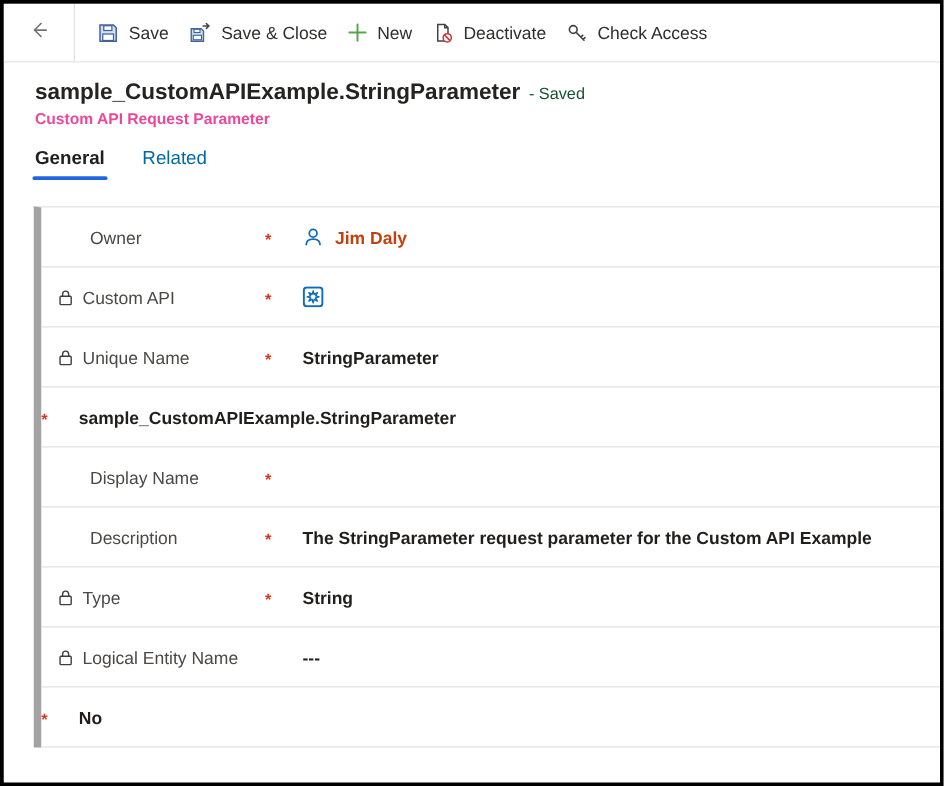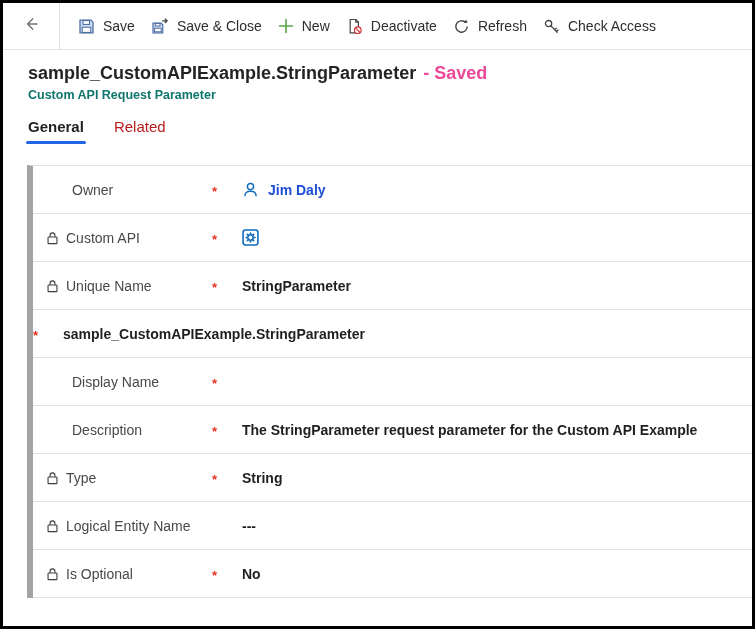--- a/index.html
+++ b/index.html
@@ -32,26 +32,26 @@
     padding:0 8px; height:100%;
     font-size:14px; color:#2f2e2d; white-space:nowrap;
     cursor:pointer;
   }
   .tb-btn svg { display:block; flex:none; }
 
   
   .header { padding:13px 25px 0; }
   .title-line { display:flex; align-items:baseline; gap:7px; }
   .title { font-size:18px; font-weight:700; color:#242322; }
-  .status { font-size:18px; color:#ec4899; font-weight:700; }
-  .subtitle { margin-top:4px; font-size:12.5px; color:#0f766e; font-weight:600; }
+  .status { font-size:13px; color:#14532d; font-weight:400; }
+  .subtitle { margin-top:4px; font-size:12.5px; color:#ec4899; font-weight:600; }
 
   
   .tabs { display:flex; gap:30px; padding-left:25px; margin-top:16px; }
-  .tab { position:relative; font-size:15px; padding-bottom:9px; cursor:pointer; color:#b91c1c; }
+  .tab { position:relative; font-size:15px; padding-bottom:9px; cursor:pointer; color:#0369a1; }
   .tab.active { font-weight:700; color:#201f1e; }
   .tab.active::after {
     content:""; position:absolute; left:-2px; right:-2px; bottom:0;
     height:3px; border-radius:2px; background:#2266e3;
   }
 
   
   .form {
     margin-left:24px; margin-top:21px;
     border-left:6px solid #a3a3a3;
@@ -70,21 +70,21 @@
   .lock { flex:none; margin-right:7px; display:flex; }
   .no-lock { flex:none; width:26px; }
   .req {
     flex:none; width:30px;
     font-size:13px; font-weight:700; color:#e0301e;
     padding-top:3px;
   }
   .value-cell { display:flex; align-items:center; gap:9px; font-size:14px; min-width:0; }
   .value { font-weight:600; color:#201f1e; white-space:nowrap; }
   .value.readonly { color:#201f1e;text-align:right; }
-  .link { font-weight:700; color:#1d4ed8; text-decoration:none; cursor:pointer; white-space:nowrap;text-align:center; }
+  .link { font-weight:700; color:#c2410c; text-decoration:none; cursor:pointer; white-space:nowrap;text-align:center; }
   .lookup-icon { display:flex; flex:none; }
 </style>
 </head>
 <body>
 
 <div class="screen">
 
   <div class="toolbar">
     <div class="back-btn">
       <span>
@@ -133,29 +133,20 @@
             <path d="M4.2 1.5 H9.8 L12.4 4.1 V14.8 H4.2 Z" fill="none" stroke="#444" stroke-width="1.2"></path>
             <path d="M9.8 1.5 V4.1 H12.4" fill="none" stroke="#444" stroke-width="1.2"></path>
             <circle cx="11.8" cy="12.2" r="3.3" fill="#fff" stroke="#d13438" stroke-width="1.2"></circle>
             <path d="M9.5 9.9 L14.1 14.5" stroke="#d13438" stroke-width="1.2"></path>
           </svg>
         </span>
         <span>Deactivate</span>
       </div>
 
 
-      <div class="tb-btn">
-        <span>
-          <svg width="17" height="17" viewBox="0 0 17 17">
-            <path d="M14.2 8.5 A5.7 5.7 0 1 1 12.5 4.46" fill="none" stroke="#444" stroke-width="1.4"></path>
-            <path d="M10.9 4.9 L14.7 4.7 L13.1 1.5 Z" fill="#444"></path>
-          </svg>
-        </span>
-        <span>Refresh</span>
-      </div>
 
       <div class="tb-btn">
         <span>
           <svg width="17" height="17" viewBox="0 0 17 17">
             <circle cx="5.6" cy="5.6" r="3.1" fill="none" stroke="#444" stroke-width="1.3"></circle>
             <path d="M7.9 7.9 L14.2 14.2 M11.7 11.7 L13.2 10.2 M13.5 13.5 L15 12" fill="none" stroke="#444" stroke-width="1.3" stroke-linecap="round"></path>
           </svg>
         </span>
         <span>Check Access</span>
       </div>
@@ -284,29 +275,20 @@
         </span>
         <span>Logical Entity Name</span>
       </div>
       <span class="req"></span>
       <div class="value-cell">
         <span class="value readonly">---</span>
       </div>
     </div>
 
     <div class="row">
-      <div class="label-cell">
-        <span class="lock">
-          <svg width="13" height="14" viewBox="0 0 14 15">
-              <rect x="2.2" y="6.4" width="9.6" height="7.2" rx="0.8" fill="none" stroke="#3f3e3c" stroke-width="1.2"></rect>
-              <path d="M4.4 6.4 V4.6 a2.6 2.6 0 0 1 5.2 0 V6.4" fill="none" stroke="#3f3e3c" stroke-width="1.2"></path>
-            </svg>
-        </span>
-        <span>Is Optional</span>
-      </div>
       <span class="req">*</span>
       <div class="value-cell">
         <span class="value readonly">No</span>
       </div>
     </div>
 
   </div>
 </div>
 
 </body></html>

